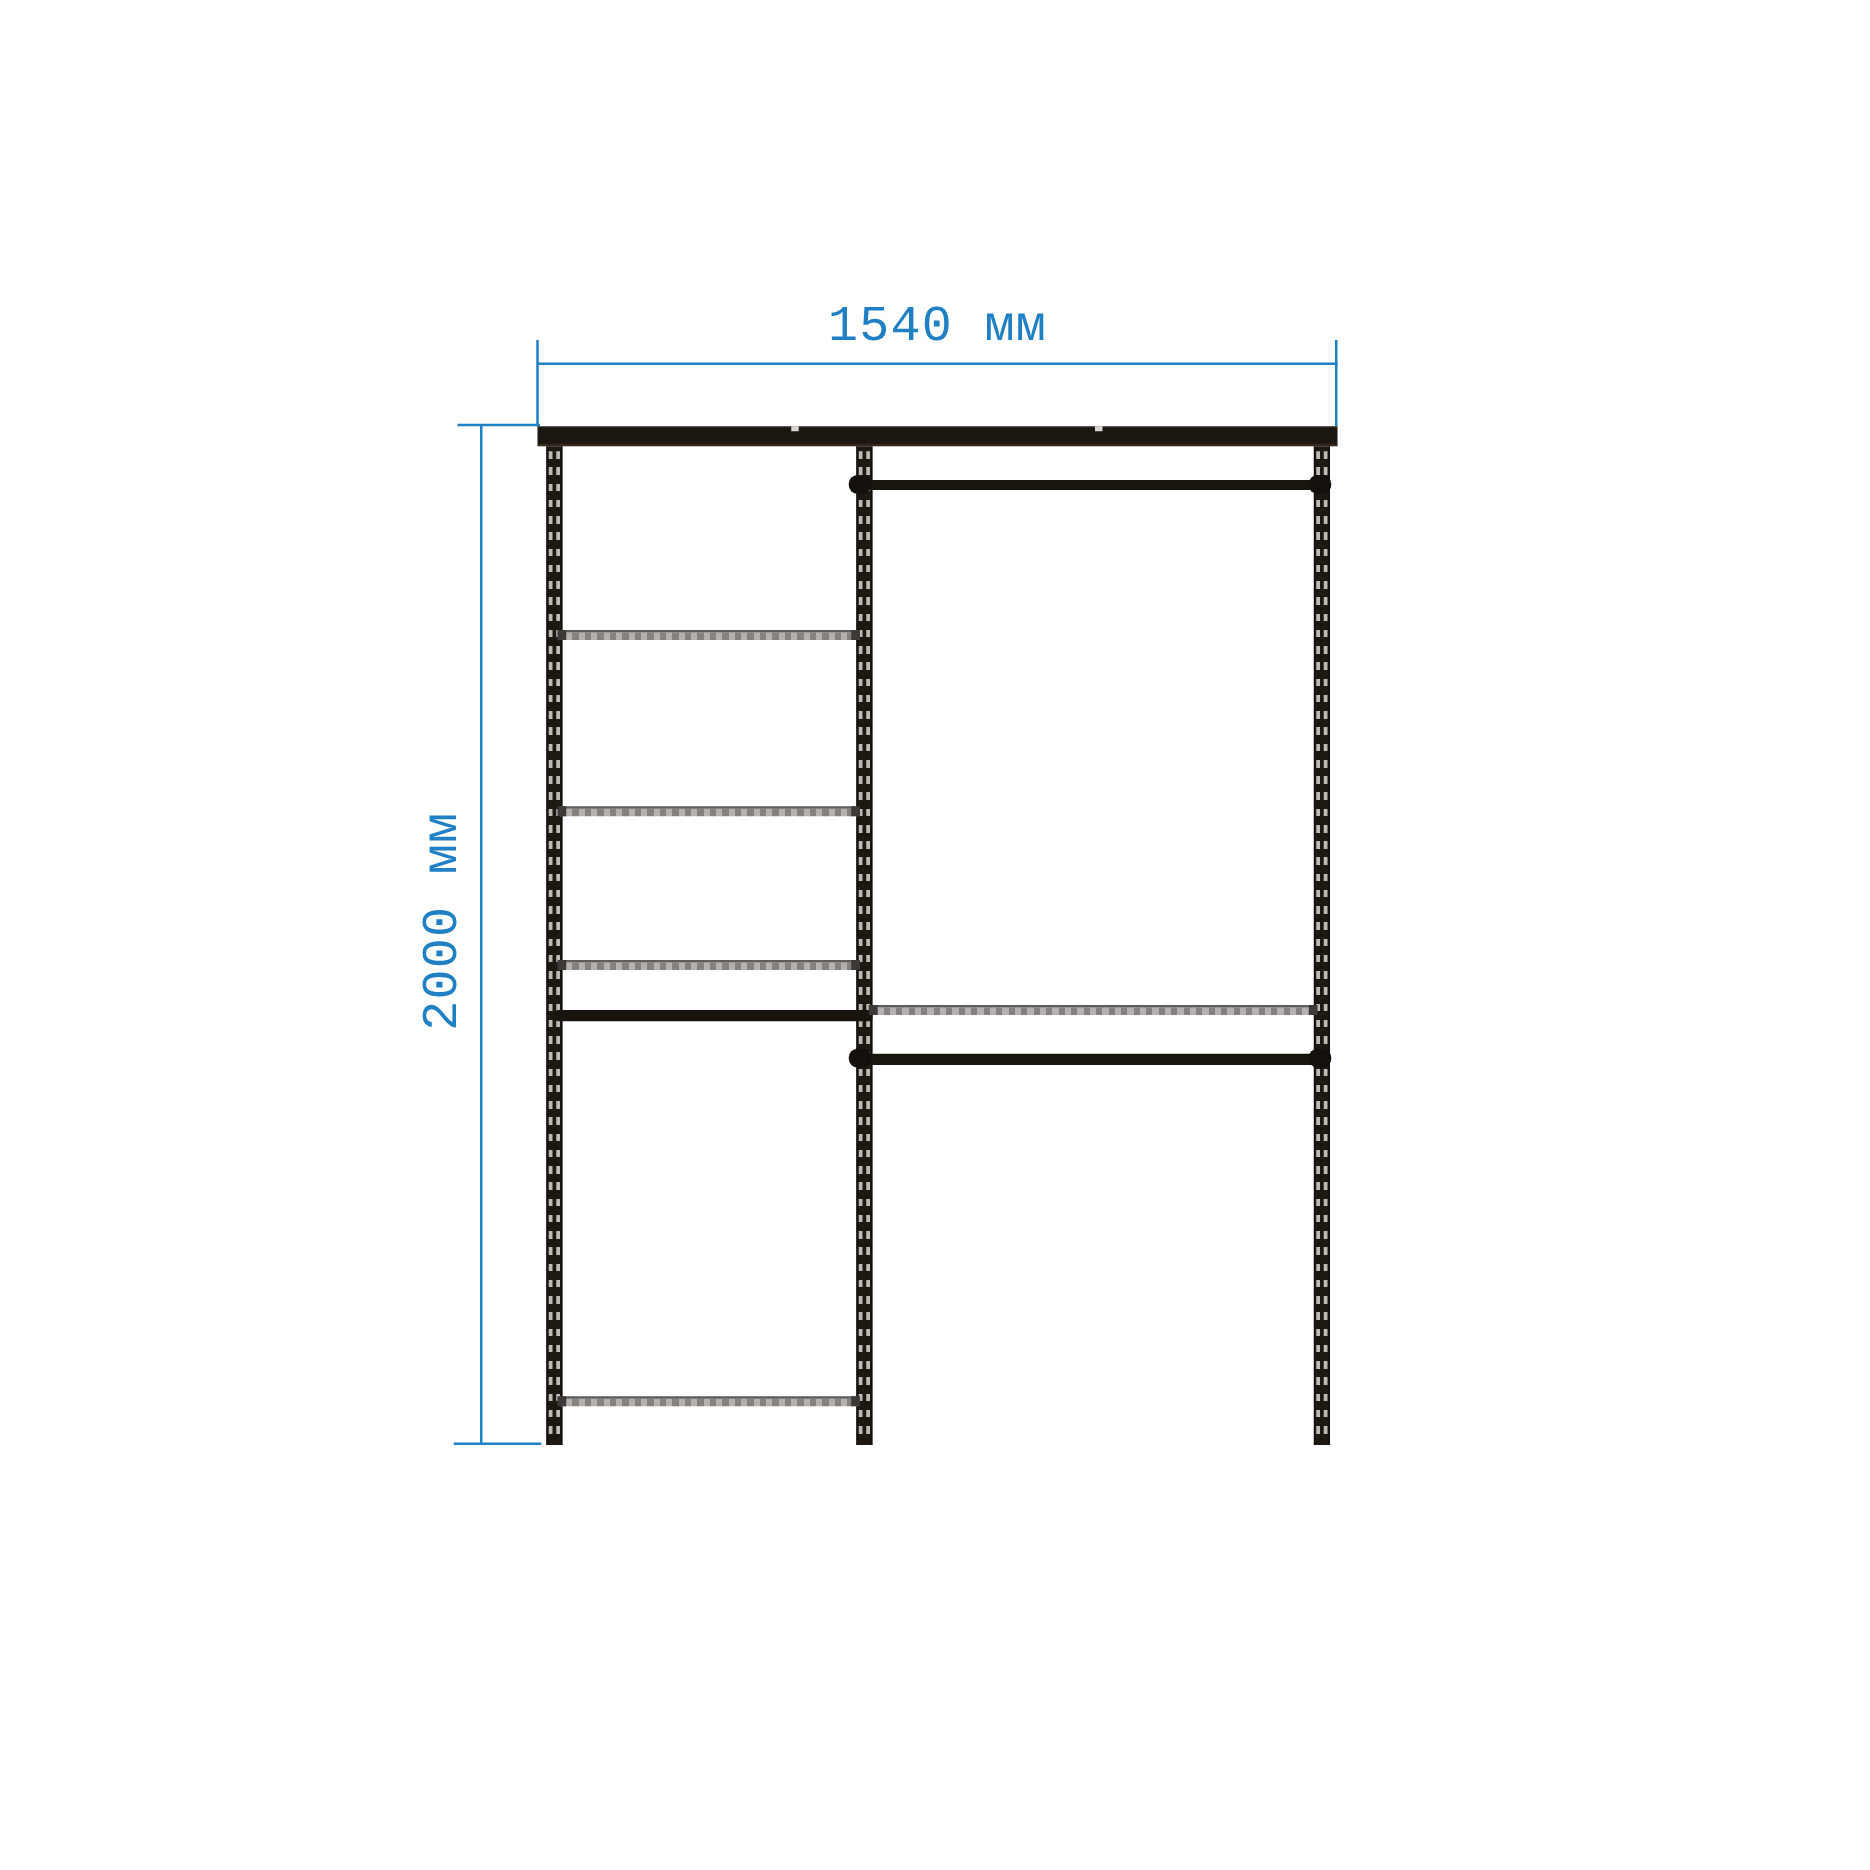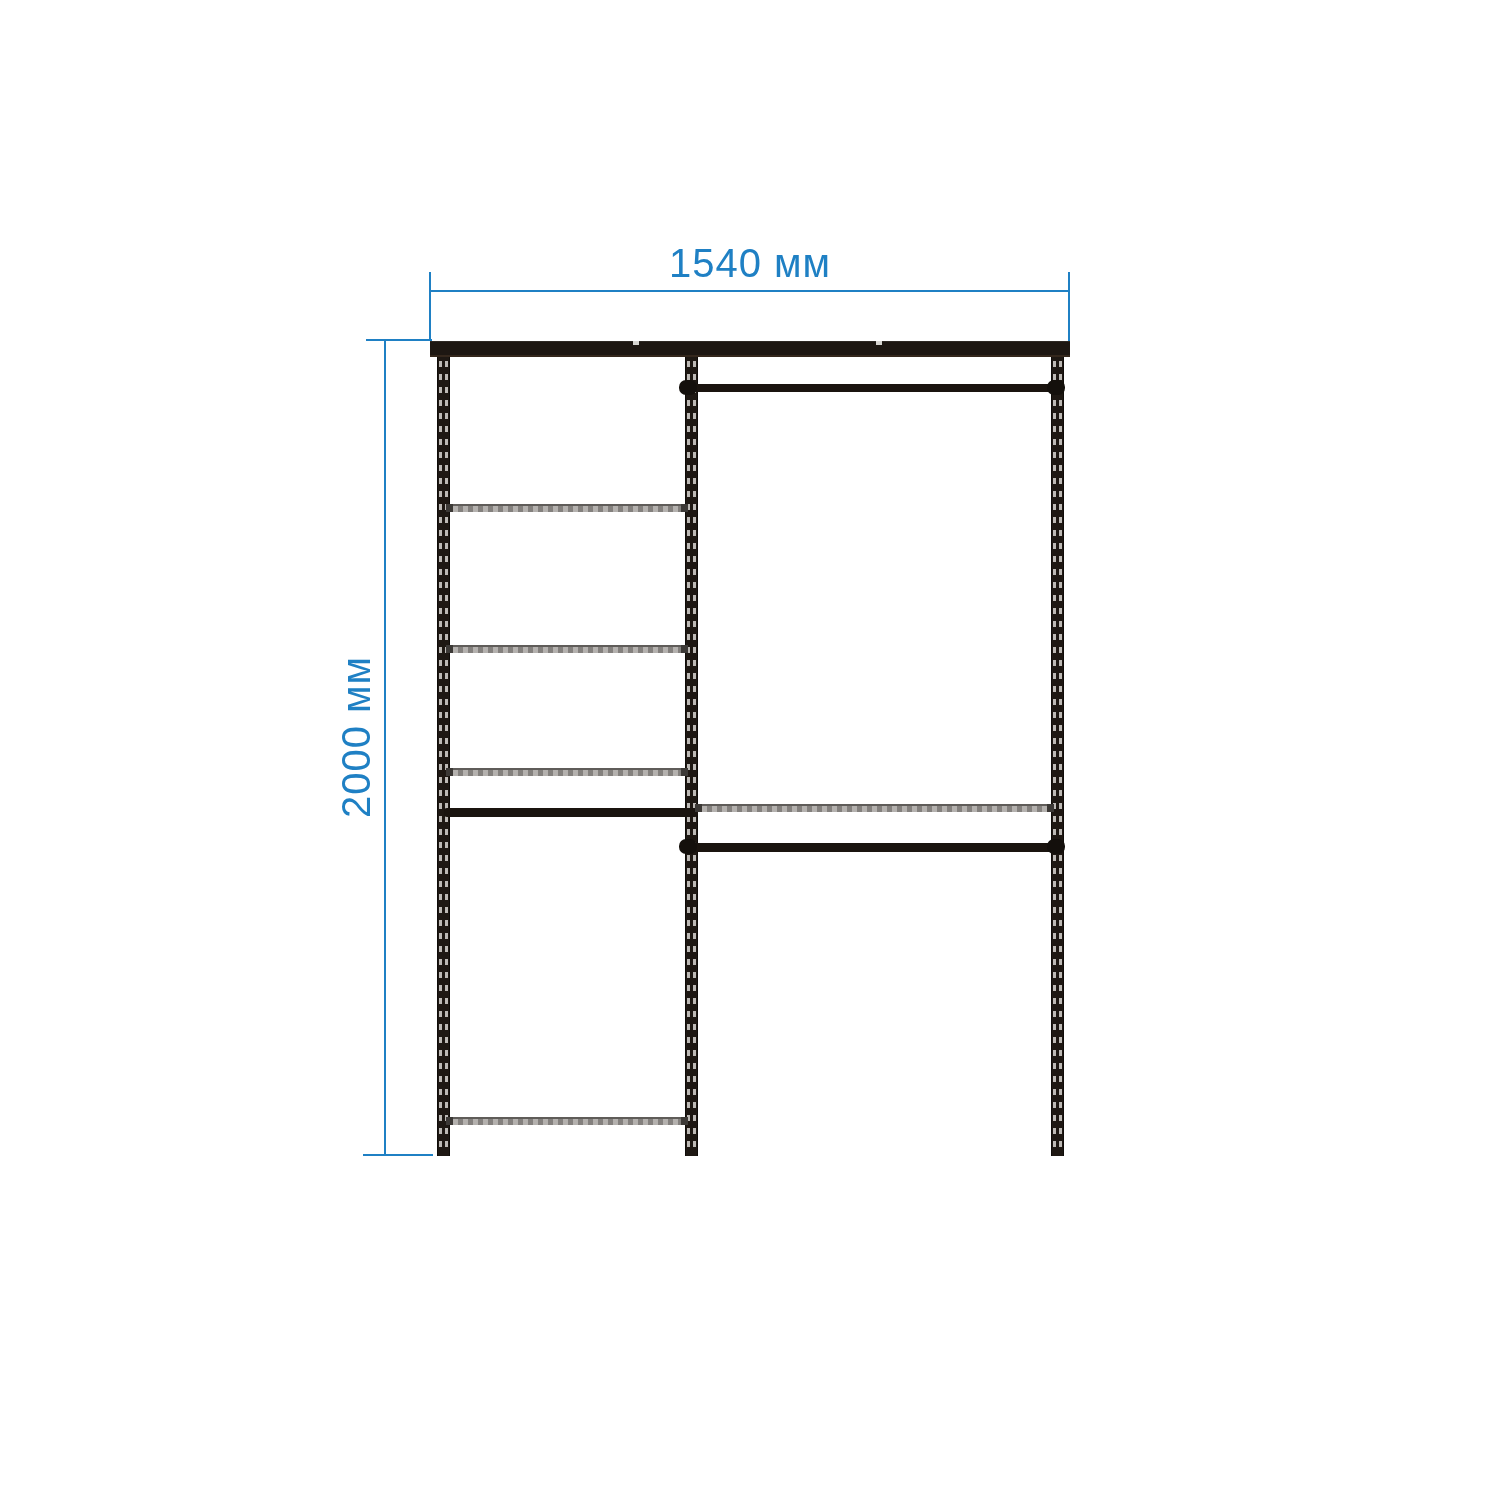--- a/index.html
+++ b/index.html
@@ -12,21 +12,21 @@
     --shelf-a:#84817e;
     --shelf-b:#b4b1ae;
     --shelf-edge:#5f5c59;
     --shelf-nub:#3c3936;
     --bg:#ffffff;
   }
   *{margin:0;padding:0;box-sizing:border-box;}
   html,body{background:var(--bg);}
   .stage{
     position:relative;width:1236px;height:1496px;background:var(--bg);
-    overflow:hidden;font-family:Liberation Sans, sans-serif;
+    overflow:hidden;font-family:Liberation Mono, monospace;
   }
   
   .dim{position:absolute;background:var(--dimension-blue);}
   .dim-label{
     position:absolute;color:var(--dimension-blue);
     font-size:40px;line-height:1;white-space:nowrap;letter-spacing:1px;
   }
   .dim-label.horiz{left:750px;top:243px;transform:translateX(-50%);}
   .dim-label.vert{left:356px;top:737px;transform:translate(-50%,-50%) rotate(-90deg);}
   

